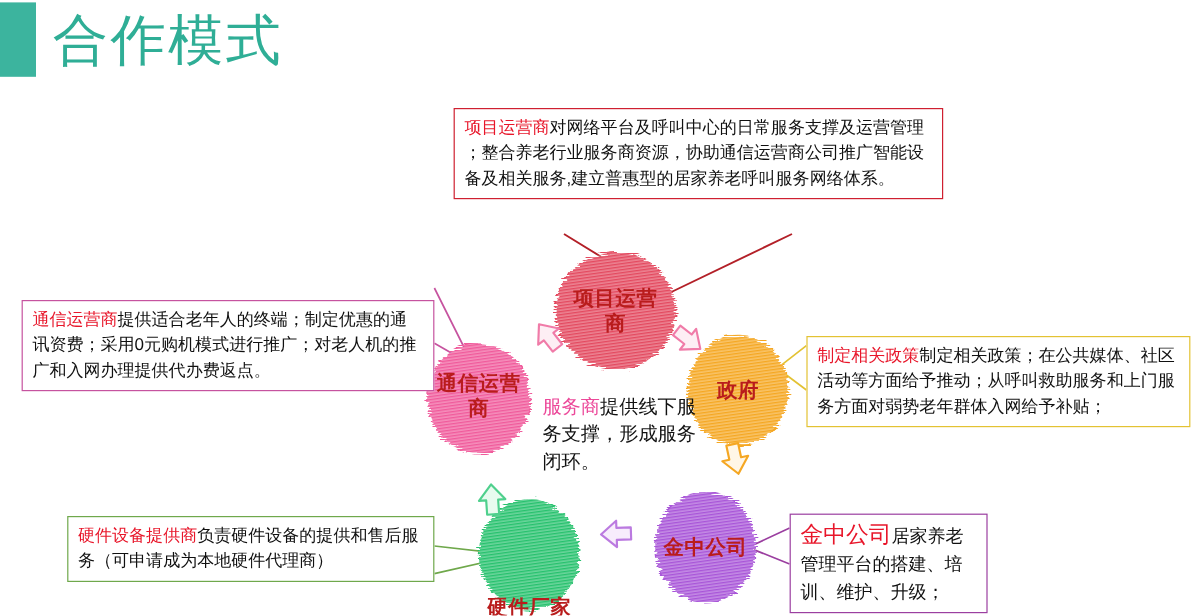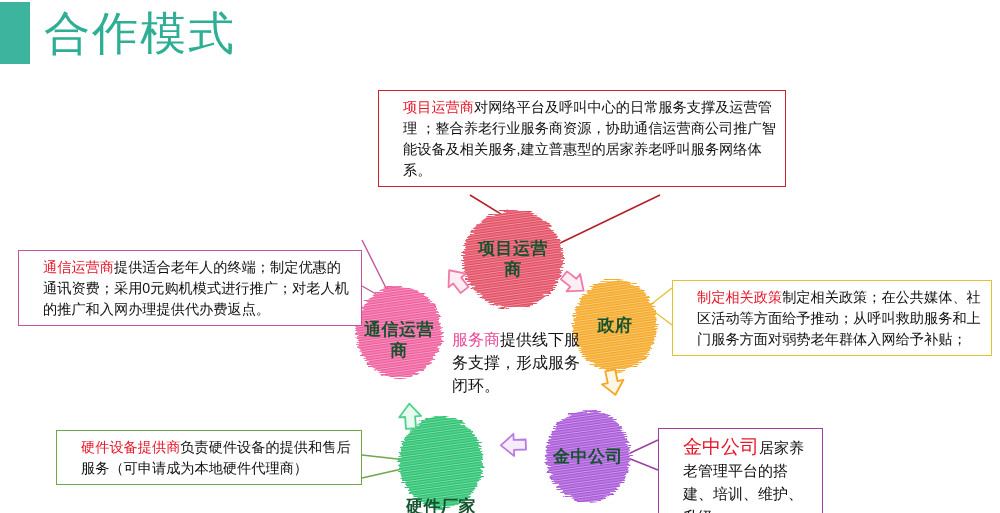--- a/index.html
+++ b/index.html
@@ -42,21 +42,21 @@
   #diagram-svg {
     position: absolute;
     left: 0; top: 0;
     width: 1000px; height: 513px;
     pointer-events: none;
   }
 
   
   .node-label {
     position: absolute;
-    color: #14532d;
+    color: #b91c1c;
     font-weight: bold;
     font-size: 17px;
     line-height: 21px;
     text-align: center;
     white-space: pre-line;
     letter-spacing: 0.5px;
   }
 
   
   #center-caption {
@@ -67,21 +67,21 @@
     line-height: 23px;
     color: #111;
   }
   #center-caption .hi { color: #ec4899; }
 
   
   .callout {
     position: absolute;
     background: #ffffff;
     box-sizing: border-box;
-    padding: 6px 8px 5px 24px;
+    padding: 6px 8px 5px 8px;
     font-size: 14.2px;
     line-height: 21px;
     color: #101010;
   }
   .callout .hi { color: #e8162a; }
 
   #callout-operator {      
     left: 378px; top: 90px; width: 408px;
     border: 1.6px solid #cf2030;
   }
@@ -166,21 +166,21 @@
     <path transform="translate(452,282) rotate(-38)" d="M0,14 L0,2 L-6,2 L5,-11 L16,2 L10,2 L10,14 Z" fill="#fdeef4" stroke="#f07ba8" stroke-width="1.8"></path>
     <path transform="translate(578,280) rotate(128)" d="M0,14 L0,2 L-6,2 L5,-11 L16,2 L10,2 L10,14 Z" fill="#fdeef4" stroke="#f07ba8" stroke-width="1.8"></path>
     <path transform="translate(618,383) rotate(168)" d="M0,14 L0,2 L-6,2 L5,-11 L16,2 L10,2 L10,14 Z" fill="#fff6e6" stroke="#f5a723" stroke-width="1.8"></path>
     <path transform="translate(512,450) rotate(-92)" d="M0,14 L0,2 L-6,2 L5,-11 L16,2 L10,2 L10,14 Z" fill="#f7ecfc" stroke="#bb7ae0" stroke-width="1.8"></path>
     <path transform="translate(405,415) rotate(-4)" d="M0,14 L0,2 L-6,2 L5,-11 L16,2 L10,2 L10,14 Z" fill="#e8fbef" stroke="#4fd08d" stroke-width="1.8"></path>
   </g>
 </svg>
 
 <div class="node-label" style="left:463px; top:238px; width:100px;">项目运营
 商</div>
-<div class="node-label" style="left:349px; top:319px; width:100px;">通信运营
+<div class="node-label" style="left:349px; top:309px; width:100px;">通信运营
 商</div>
 <div class="node-label" style="left:573px; top:315px; width:84px;">政府</div>
 <div class="node-label" style="left:391px; top:452px; width:100px;margin-top:44px;">硬件厂家</div>
 <div class="node-label" style="left:538px; top:446px; width:100px;">金中公司</div>
 
 <div id="center-caption">
   <span class="hi">服务商</span><span>提供线下服务支撑，形成服务闭环。</span>
 </div>
 
 <div class="callout" id="callout-operator">

